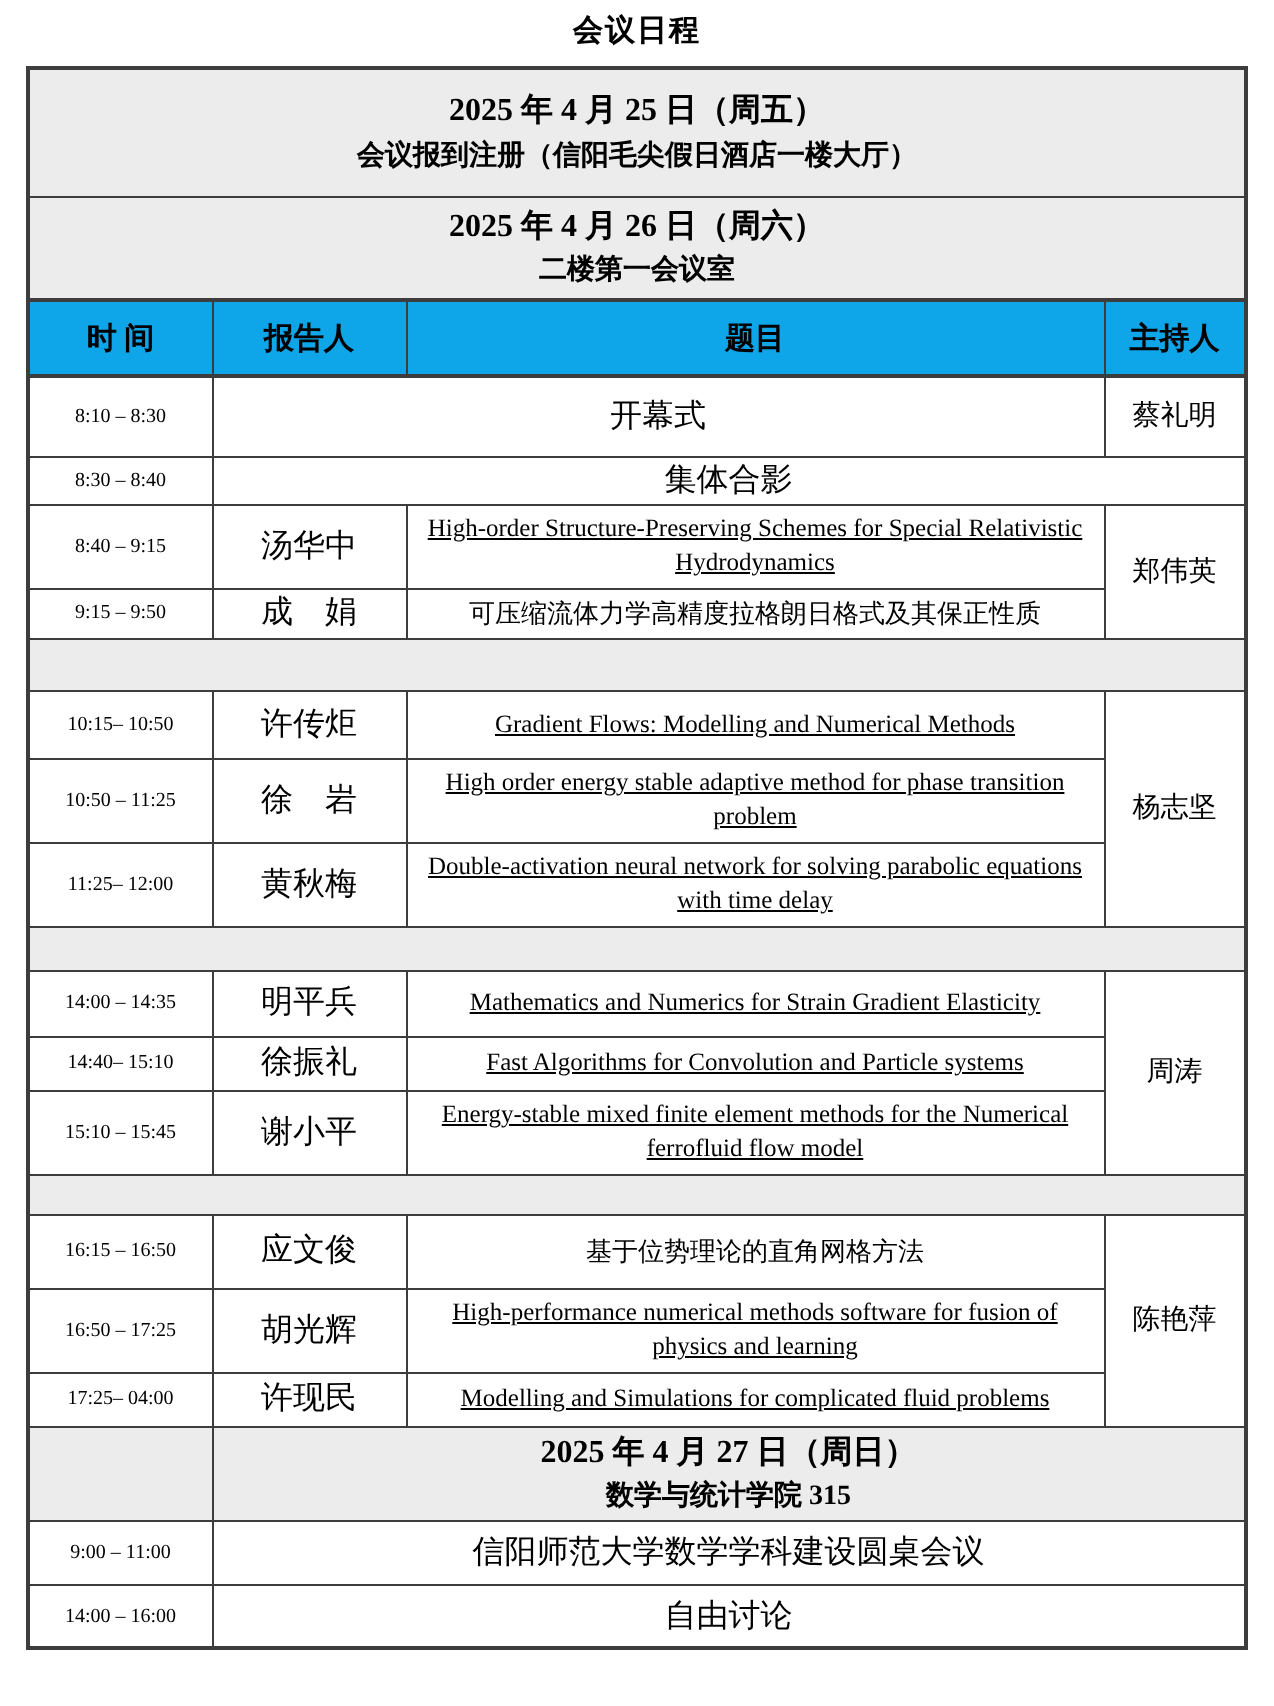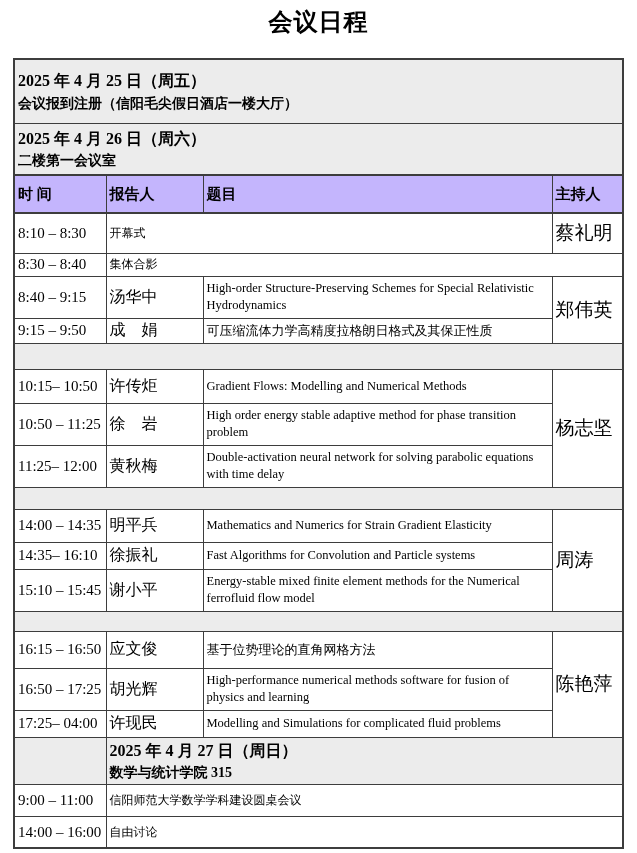--- a/index.html
+++ b/index.html
@@ -2,44 +2,44 @@
 <html><head>
 <meta charset="utf-8">
 <style>
   html,body{margin:0;padding:0;}
   body{
     width:637px;height:853px;background:#ffffff;color:#000;
     font-family:"Liberation Serif","DejaVu Serif",serif;
     overflow:hidden;
   }
   .page-title{
-    text-align:center;font-weight:bold;font-size:24px;
-    margin:6px 0 20px 0;letter-spacing:1px;
+    text-align:center;font-weight:bold;font-size:15px;
+    margin:6px 0 8px 0;letter-spacing:1px;
   }
   table.schedule{
     width:609px;margin:0 auto;border-collapse:collapse;table-layout:fixed;
     border:2px solid #3d3d3d;
   }
   td,th{
-    border:1px solid #3d3d3d;text-align:left;vertical-align:middle;
+    border:1px solid #3d3d3d;text-align:center;vertical-align:middle;
     padding:1px 3px;overflow:hidden;
   }
   tr.date td{background:#ececec;}
   .date-line1{font-size:16px;font-weight:bold;line-height:1.55;}
   .date-line2{font-size:14px;font-weight:bold;line-height:1.4;}
   tr.col-header th{
-    background:#c4b5fd;font-size:15px;font-weight:bold;
+    background:#0ea5e9;font-size:15px;font-weight:bold;
     border-top:2px solid #3d3d3d;border-bottom:2px solid #3d3d3d;
   }
-  td.time{font-size:15px;}
+  td.time{font-size:10px;}
   td.speaker{font-size:16px;margin-left:15px;}
-  td.host{font-size:19px;}
-  td.title-en{font-size:12.5px;line-height:1.35;}
+  td.host{font-size:14px;}
+  td.title-en{font-size:12.5px;line-height:1.35;text-decoration:underline;}
   td.title-cn{font-size:13px;line-height:1.35;}
-  td.event-cn{font-size:12px;}
+  td.event-cn{font-size:16px;}
   tr.break td{background:#ececec;}
   td.date-empty{background:#ececec;}
 </style>
 </head>
 <body>
 
 <div class="page-title">会议日程</div>
 
 <table class="schedule">
   <colgroup>
@@ -119,21 +119,21 @@
       <td colspan="4"></td>
     </tr>
 
     <tr style="height:33px">
       <td class="time">14:00 – 14:35</td>
       <td class="speaker">明平兵</td>
       <td class="title-en">Mathematics and Numerics for Strain Gradient Elasticity</td>
       <td class="host" rowspan="3">周涛</td>
     </tr>
     <tr style="height:27px">
-      <td class="time">14:35– 16:10</td>
+      <td class="time">14:40– 15:10</td>
       <td class="speaker">徐振礼</td>
       <td class="title-en">Fast Algorithms for Convolution and Particle systems</td>
     </tr>
     <tr style="height:42px">
       <td class="time">15:10 – 15:45</td>
       <td class="speaker">谢小平</td>
       <td class="title-en">Energy-stable mixed finite element methods for the Numerical ferrofluid flow model</td>
     </tr>
 
     <tr class="break" style="height:20px">

